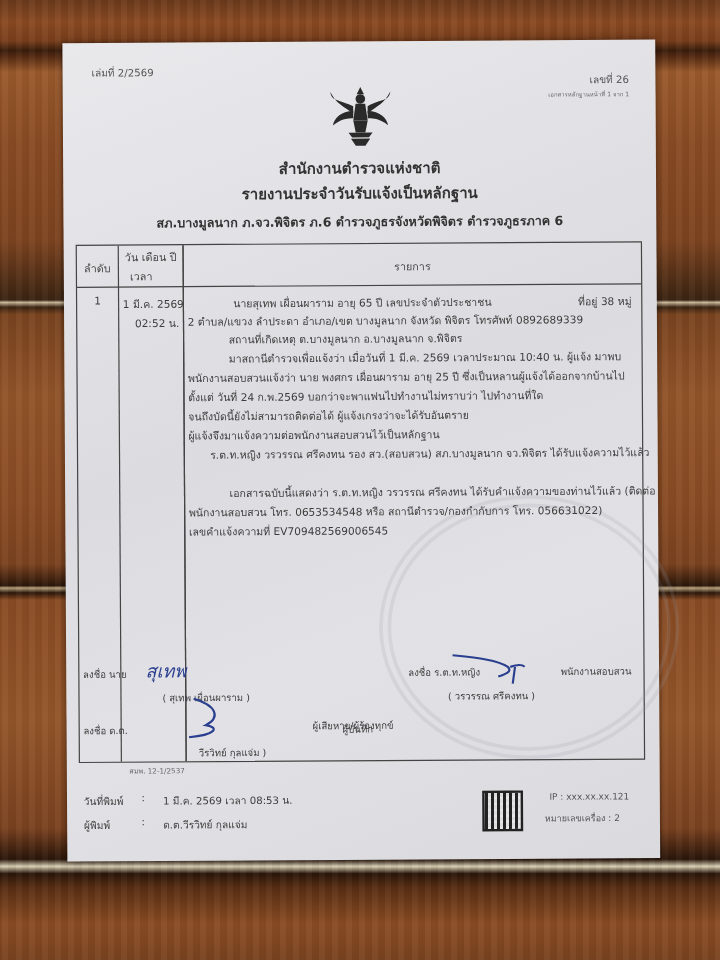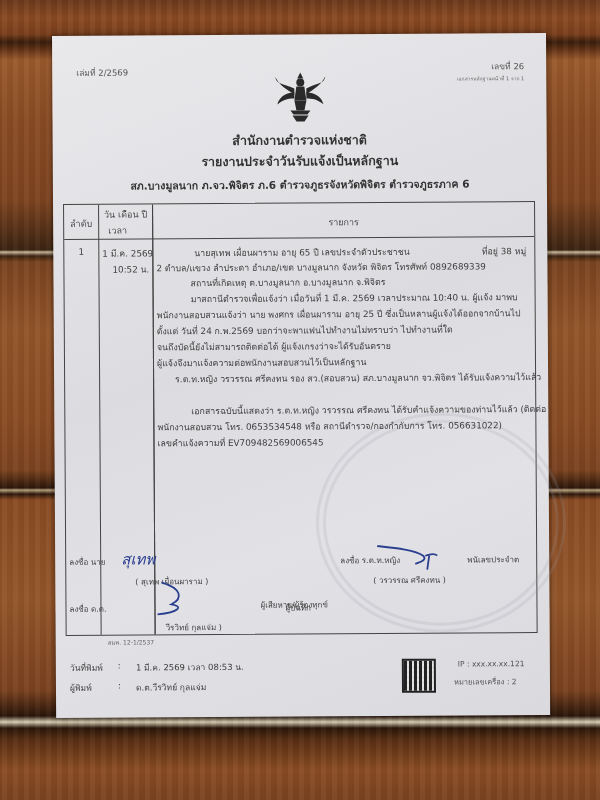--- a/index.html
+++ b/index.html
@@ -60,21 +60,21 @@
     border:2px solid #222;
   }
 </style>
 </head>
 <body>
 
 <div class="wood-grain"></div>
 
 <div class="paper">
 
-  <div class="abs small" style="left:24px;top:30px;">เล่มที่ 2/2569</div>
+  <div class="abs small" style="left:24px;top:18px;">เล่มที่ 2/2569</div>
   <div class="abs small" style="right:22px;top:26px;">เลขที่ 26</div>
   <div class="abs tiny" style="right:22px;top:41px;">เอกสารหลักฐานหน้าที่ 1 จาก 1</div>
 
   <svg class="garuda" viewBox="0 0 56 56">
     <g fill="#2a2a2a">
       <path d="M28 4 l3 6 h-6 z"></path>
       <circle cx="28" cy="14" r="4"></circle>
       <path d="M24 18 h8 l2 14 h-12 z"></path>
       <path d="M22 20 C10 14,4 16,3 8 C8 18,14 20,22 26 z"></path>
       <path d="M34 20 C46 14,52 16,53 8 C48 18,42 20,34 26 z"></path>
@@ -97,21 +97,21 @@
     <div class="vline" style="left:88px;"></div>
     <div class="hline" style="top:34px;"></div>
 
     <div class="hdr" style="left:0;width:34px;top:12px;">ลำดับ</div>
     <div class="hdr" style="left:35px;width:53px;top:3px;">วัน เดือน ปี</div>
     <div class="hdr" style="left:35px;width:37px;top:19px;">เวลา</div>
     <div class="hdr" style="left:89px;right:0;top:12px;">รายการ</div>
 
     <div class="cell" style="left:0;width:34px;text-align:center;top:42px;">1</div>
     <div class="cell" style="left:38px;top:42px;">1 มี.ค. 2569</div>
-    <div class="cell" style="left:48px;top:58px;">10:52 น.</div>
+    <div class="cell" style="left:48px;top:58px;">02:52 น.</div>
 
     <div class="cell" style="left:130px;top:42px;">นายสุเทพ เผื่อนผาราม  อายุ 65 ปี  เลขประจำตัวประชาชน</div>
     <div class="cell" style="right:8px;top:42px;">ที่อยู่ 38 หมู่</div>
     <div class="cell" style="left:92px;top:57px;">2 ตำบล/แขวง ลำประดา อำเภอ/เขต บางมูลนาก จังหวัด พิจิตร โทรศัพท์ 0892689339</div>
     <div class="cell" style="left:126px;top:72px;">สถานที่เกิดเหตุ ต.บางมูลนาก อ.บางมูลนาก จ.พิจิตร</div>
     <div class="cell" style="left:126px;top:88px;">มาสถานีตำรวจเพื่อแจ้งว่า เมื่อวันที่ 1 มี.ค. 2569 เวลาประมาณ 10:40 น. ผู้แจ้ง มาพบ</div>
     <div class="cell" style="left:92px;top:104px;">พนักงานสอบสวนแจ้งว่า นาย พงศกร เผื่อนผาราม  อายุ 25 ปี ซึ่งเป็นหลานผู้แจ้งได้ออกจากบ้านไป</div>
     <div class="cell" style="left:92px;top:120px;">ตั้งแต่ วันที่ 24 ก.พ.2569 บอกว่าจะพาแฟนไปทำงานไม่ทราบว่า ไปทำงานที่ใด</div>
     <div class="cell" style="left:92px;top:136px;">จนถึงบัดนี้ยังไม่สามารถติดต่อได้ ผู้แจ้งเกรงว่าจะได้รับอันตราย</div>
     <div class="cell" style="left:92px;top:152px;">ผู้แจ้งจึงมาแจ้งความต่อพนักงานสอบสวนไว้เป็นหลักฐาน</div>
@@ -123,21 +123,21 @@
 
   <div class="cell" style="left:14px;top:520px;font-size:8px;">ลงชื่อ นาย</div>
   <div class="sig" style="left:66px;top:512px;font-size:15px;">สุเทพ</div>
   <div class="cell" style="left:205px;top:520px;font-size:8px;margin-top:44px;">ผู้เสียหาย/ผู้ร้องทุกข์</div>
   <div class="cell" style="left:80px;top:540px;font-size:8px;">( สุเทพ เผื่อนผาราม )</div>
 
   <div class="cell" style="left:285px;top:520px;font-size:8px;">ลงชื่อ ร.ต.ท.หญิง</div>
   <svg class="abs" style="left:320px;top:508px;" width="70" height="30" viewBox="0 0 70 30">
     <path d="M2 4 C20 6,40 8,48 14 C52 18,46 20,40 22 M50 14 C56 12,60 12,62 14 M54 14 L52 28" stroke="#2b3f8f" stroke-width="1.8" fill="none"></path>
   </svg>
-  <div class="cell" style="left:412px;top:520px;font-size:8px;">พนัเลขประจำต</div>
+  <div class="cell" style="left:412px;top:520px;font-size:8px;">พนักงานสอบสวน</div>
   <div class="cell" style="left:318px;top:540px;font-size:8px;">( วรวรรณ ศรีคงทน )</div>
 
   <div class="cell" style="left:14px;top:567px;font-size:8px;">ลงชื่อ ด.ต.</div>
   <svg class="abs" style="left:98px;top:545px;" width="40" height="40" viewBox="0 0 40 40">
     <path d="M8 2 C28 8,30 18,18 24 C30 26,26 32,4 34" stroke="#2b3f8f" stroke-width="1.8" fill="none"></path>
   </svg>
   <div class="cell" style="left:230px;top:567px;font-size:8px;">ผู้บันทึก</div>
   <div class="cell" style="left:110px;top:586px;font-size:8px;">วีรวิทย์ กุลแจ่ม )</div>
   <div class="cell" style="left:52px;top:602px;font-size:6px;color:#666;">สมพ. 12-1/2537</div>
 

